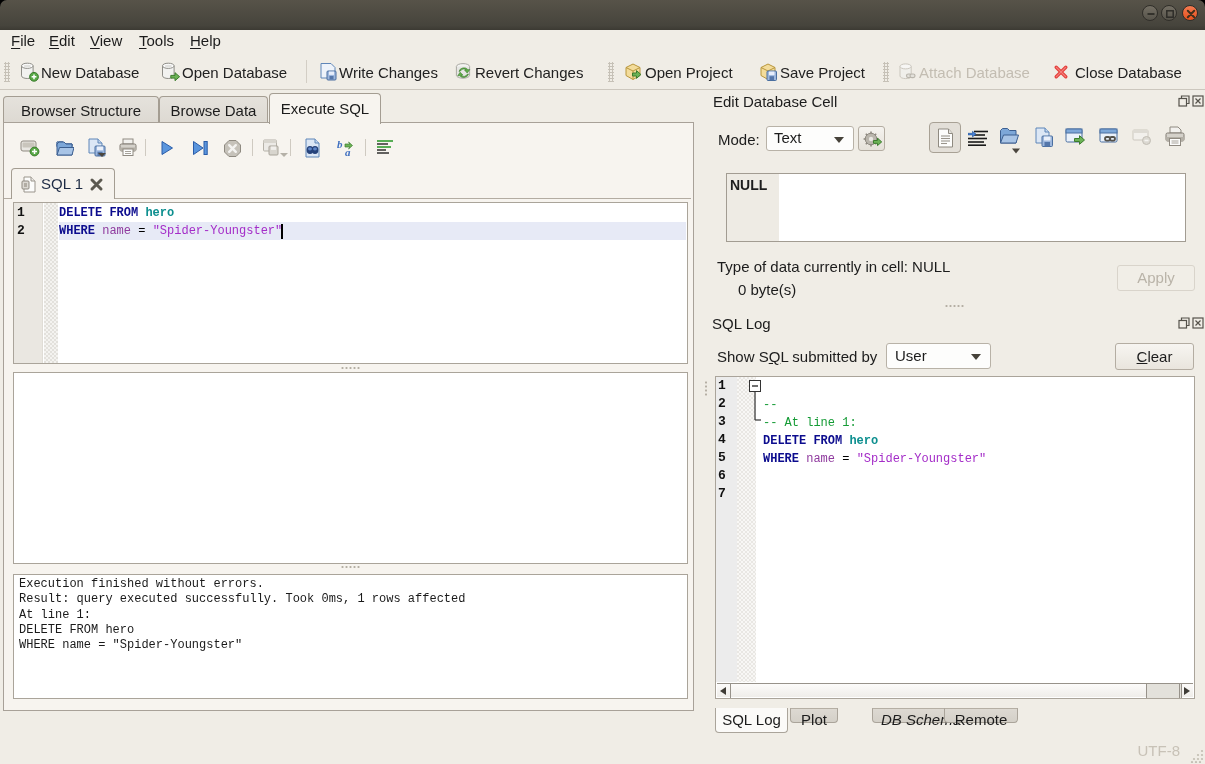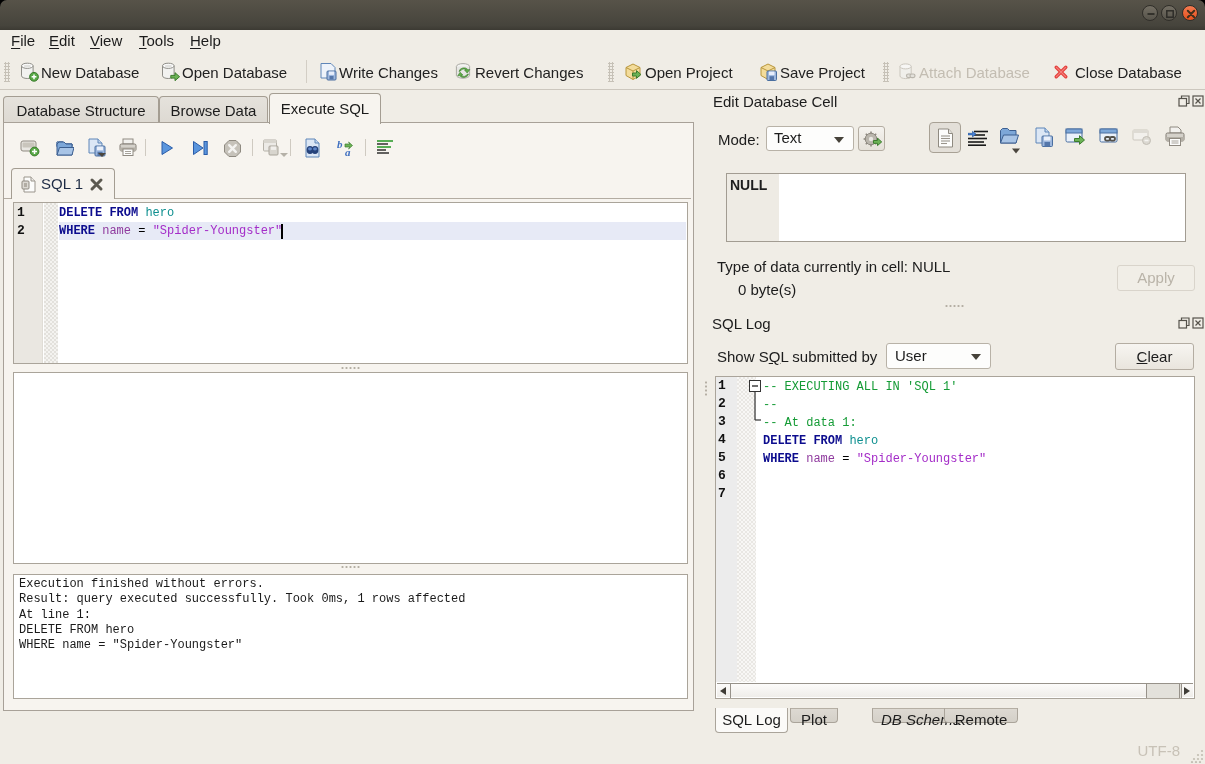--- a/index.html
+++ b/index.html
@@ -50,21 +50,21 @@
   background:#fff; border:1px solid #aaa49a; }
 #paneline { position:absolute; left:4px; top:198px; width:687px; height:1px; background:#b3aca2; }
 .gutter { position:absolute; left:0; top:0; bottom:0; width:29px; background:#eae7e1; border-right:1px solid #e0ddd6; }
 .hatch { position:absolute; left:30px; top:0; bottom:0; width:14px;
   background:conic-gradient(#e3e1dc 25%, #f4f3f0 0 50%, #e3e1dc 0 75%, #f4f3f0 0) 0 0/4px 4px; }
 .lnum { position:absolute; left:0; width:26px; text-align:left; padding-left:3px;
   font-family:"Liberation Mono", monospace; font-weight:bold; font-size:13px; color:#111; }
 .codeline { position:absolute; left:45px; right:1px; height:18px;
   font-family:"Liberation Mono", monospace; font-size:12px; line-height:18px; white-space:pre; }
 .kw { color:#0c0c8e; font-weight:bold;text-align:center; }
-.tbl { color:#0d8f8f; font-weight:normal;text-align:right; }
+.tbl { color:#0d8f8f; font-weight:bold;text-align:right; }
 .idf { color:#8f3a9e; }
 .str { color:#a42cc8; }
 .cmt { color:#149b35; }
 .hl { background:#e7eaf6; }
 
 #results { position:absolute; left:13px; top:372px; width:675px; height:192px; background:#fff; border:1px solid #aaa49a; }
 #msgbox { position:absolute; left:13px; top:574px; width:675px; height:125px; background:#fff; border:1px solid #aaa49a;
   font-family:"Liberation Mono", monospace; font-size:12px; color:#1a1a1a; line-height:15.3px; padding:2px 0 0 5px; white-space:pre; }
 .splitdots { position:absolute; width:20px; height:4px;
   background:radial-gradient(circle at 1.5px 2px, #b5afa4 1px, transparent 1.2px) 0 0/4px 4px; }
@@ -182,21 +182,21 @@
         <ellipse cx="7.6" cy="4.4" rx="5.6" ry="2.5" fill="#f7f6f4" stroke="#cbc7be"></ellipse>
         <rect x="8.5" y="12" width="5" height="3.6" rx="1.8" fill="#e3e1db" stroke="#b9b5ac" stroke-width="1.2"></rect>
         <rect x="12" y="12" width="5" height="3.6" rx="1.8" fill="#e3e1db" stroke="#b9b5ac" stroke-width="1.2"></rect>
       </svg>Attach Database</div>
   <div class="tbitem" style="left:1053px;"><svg width="16" height="16" viewBox="0 0 16 16" style="margin-right:6px;">
         <path d="M3.2 3.2 L12.8 12.8 M12.8 3.2 L3.2 12.8" stroke="#e4403c" stroke-width="3.4" stroke-linecap="round"></path>
         <path d="M3.4 3.4 L12.6 12.6 M12.6 3.4 L3.4 12.6" stroke="#f4807c" stroke-width="1.3" stroke-linecap="round"></path>
       </svg>Close Database</div>
 </div>
 
-<div class="tab" style="left:3px; width:156px;">Database Structure</div>
+<div class="tab" style="left:3px; width:156px;">Browser Structure</div>
 <div class="tab" style="left:159px; width:109px;">Browse Data</div>
 <div class="tab tabactive" style="left:269px; width:112px;">Execute SQL</div>
 
 <div id="lframe"></div>
 <div id="editor-icons">
   <svg class="eico" style="left:20px;" width="20" height="19" viewBox="0 0 20 19">
       <rect x="1" y="3" width="15" height="10" rx="2" fill="#e9e7e2" stroke="#8f8a81"></rect>
       <rect x="2.5" y="4.5" width="12" height="5" rx="1" fill="#c9c5bc"></rect>
       <circle cx="14.5" cy="13.5" r="4.4" fill="#58a846" stroke="#3c7c2e"></circle>
       <path d="M14.5 11v5M12 13.5h5" stroke="#fff" stroke-width="1.5"></path>
@@ -431,23 +431,22 @@
   <div class="loglnum" style="top:55px;">4</div>
   <div class="loglnum" style="top:73px;">5</div>
   <div class="loglnum" style="top:91px;">6</div>
   <div class="loglnum" style="top:109px;">7</div>
   <svg style="position:absolute;left:32px;top:2px;" width="16" height="46" viewBox="0 0 16 46">
     <rect x="1.5" y="1.5" width="11" height="11" fill="#fff" stroke="#333"></rect>
     <line x1="4" y1="7" x2="10" y2="7" stroke="#333" stroke-width="1.4"></line>
     <line x1="7" y1="12.5" x2="7" y2="41" stroke="#333" stroke-width="1.2"></line>
     <line x1="7" y1="41" x2="13" y2="41" stroke="#333" stroke-width="1.2"></line>
   </svg>
-  <div class="logline cmt" style="top:1px;">-- EXECUTING ALL IN 'SQL 1'</div>
   <div class="logline cmt" style="top:19px;">--</div>
-  <div class="logline cmt" style="top:37px;">-- At data 1:</div>
+  <div class="logline cmt" style="top:37px;">-- At line 1:</div>
   <div class="logline" style="top:55px;"><span class="kw">DELETE FROM</span> <span class="tbl">hero</span></div>
   <div class="logline" style="top:73px;"><span class="kw">WHERE</span> <span class="idf">name</span> = <span class="str">"Spider-Youngster"</span></div>
   <div id="hscroll">
     <div style="position:absolute;left:0;top:0;width:14px;height:14px;border-right:1px solid #97928a;">
       <div style="position:absolute;left:3px;top:3px;width:0;height:0;border-top:4px solid transparent;border-bottom:4px solid transparent;border-right:6px solid #3f3c36;"></div>
     </div>
     <div id="hthumb" style="left:429px; width:36px;"></div>
     <div style="position:absolute;right:0;top:0;width:14px;height:14px;border-left:1px solid #97928a;">
       <div style="position:absolute;left:4px;top:3px;width:0;height:0;border-top:4px solid transparent;border-bottom:4px solid transparent;border-left:6px solid #3f3c36;"></div>
     </div>

